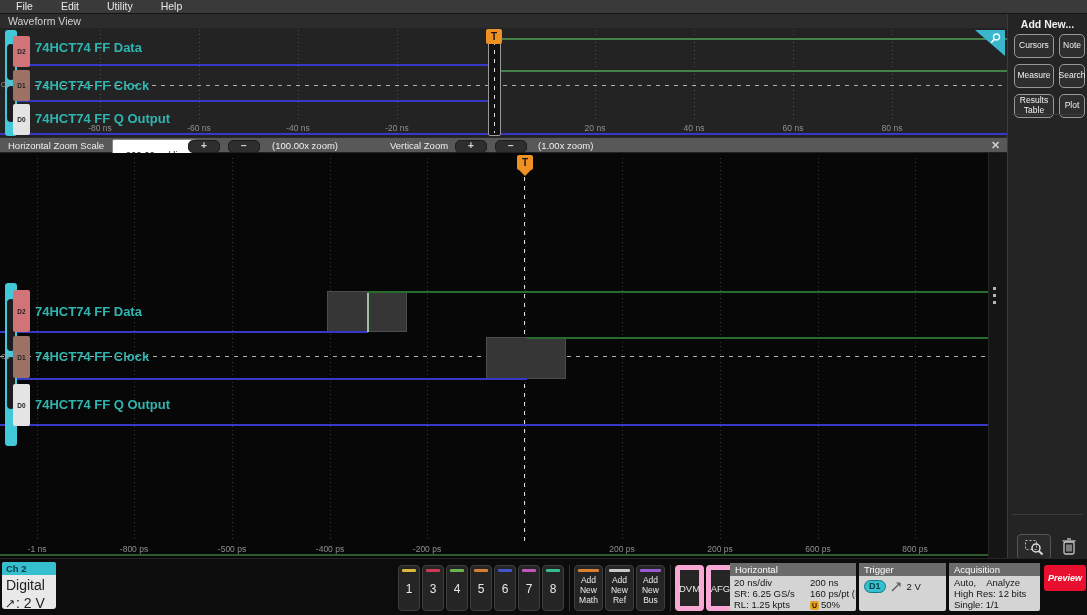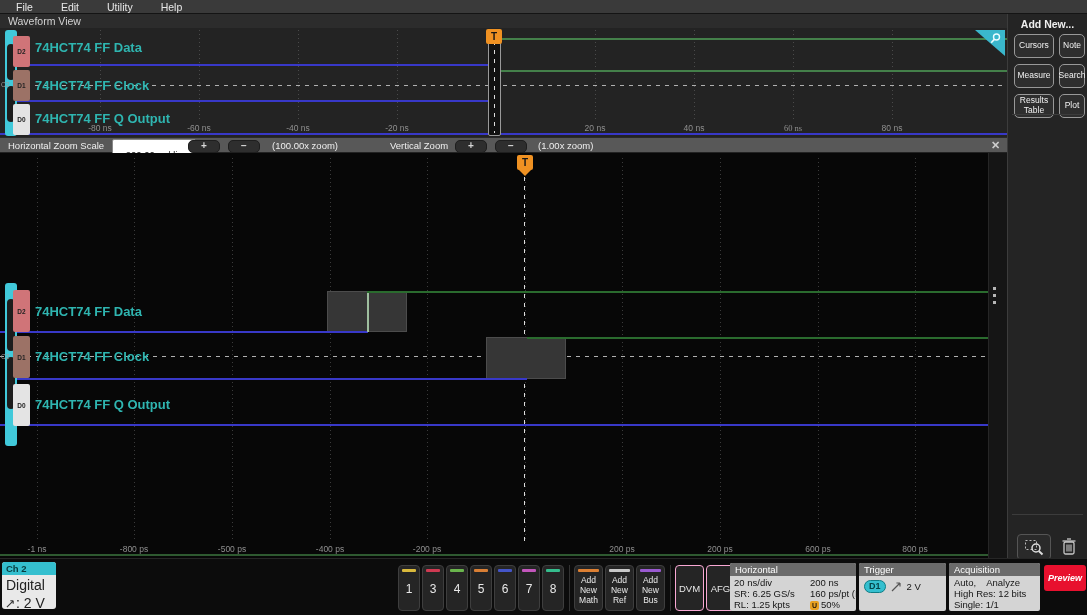--- a/index.html
+++ b/index.html
@@ -1,21 +1,21 @@
 <!DOCTYPE html>
 <html><head>
 <meta charset="utf-8">
 <style>
   html,body{margin:0;padding:0;background:#111;}
   #app{position:relative;width:1087px;height:615px;background:#1c1c1c;overflow:hidden;
        font-family:"Liberation Sans",sans-serif;-webkit-font-smoothing:antialiased;}
   .abs{position:absolute;}
 
   
-  #menubar{left:0;top:0;width:1087px;height:14px;background:#3a3a3a;display:flex;align-items:center;
+  #menubar{left:0;top:0;width:1087px;height:14px;background:#3a3a3a;display:flex;
            gap:28px;padding-left:16px;box-sizing:border-box;border-bottom:1px solid #141414;}
   .menu-item{font-size:10.5px;color:#e8e8e8;}
 
   
   #tabbar{left:0;top:14px;width:1007px;height:14px;background:#2c2c2c;border-bottom:1px solid #161616;}
   #tabbar .tab{position:absolute;left:8px;top:1px;font-size:10.5px;color:#d2d2d2;}
 
   
   #overview{left:0;top:28px;width:1007px;height:109px;background:#232323;overflow:hidden;}
   
@@ -69,21 +69,21 @@
   #ch2badge{position:absolute;left:2px;top:3px;width:54px;height:47px;background:#e9e9e9;border-radius:3px;overflow:hidden;}
   #ch2head{height:13px;background:#35bfcf;font-size:9.5px;font-weight:bold;color:#093b3e;padding:1px 0 0 4px;box-sizing:border-box;}
   .ch2line{font-size:14px;color:#222;padding-left:4px;margin-top:2px;display:flex;align-items:center;gap:1px;}
   #btn-row{position:absolute;left:398px;top:6px;height:46px;display:flex;gap:2px;}
   .chbtn{position:relative;width:22px;height:46px;background:#252525;border:1px solid #3e3e3e;border-radius:4px;box-sizing:border-box;}
   .stripe{position:absolute;top:3px;left:3px;right:3px;height:3px;border-radius:1px;}
   .chnum{position:absolute;top:16px;left:0;width:100%;text-align:center;font-size:12px;color:#e8e8e8;}
   .addbtn{position:relative;width:29px;height:46px;background:#252525;border:1px solid #3e3e3e;border-radius:4px;box-sizing:border-box;}
   .addtxt{position:absolute;top:9px;left:0;right:0;text-align:center;font-size:8.5px;line-height:1.2;color:#e8e8e8;}
   .auxbtn{width:29px;height:46px;display:flex;align-items:center;justify-content:center;font-size:9.5px;color:#e8e8e8;
-          background:#252525;border:1px solid #f9a8d4;border-radius:4px;box-sizing:border-box;}
+          background:#252525;border:5px solid #f9a8d4;border-radius:4px;box-sizing:border-box;}
   .vspacer{width:6px;background-image:linear-gradient(#333,#333);background-size:1px 100%;background-position:center;background-repeat:no-repeat;}
   .bpanel{position:absolute;top:4px;height:48px;background:#d4d4d4;border-radius:2px;overflow:hidden;}
   .bphead{height:13px;background:#6b6b6b;color:#fff;font-size:9.5px;padding:1px 0 0 5px;box-sizing:border-box;}
   .bprow{font-size:9.5px;color:#151515;line-height:11px;white-space:pre;}
   #horiz-body{display:grid;grid-template-columns:76px auto;padding:1px 0 0 4px;}
   #trig-body{display:flex;align-items:center;gap:5px;padding:4px 0 0 5px;}
   .d1pill{background:#35bfcf;border:1px solid #0e7d86;border-radius:7px;font-size:9px;font-weight:bold;color:#073;
           color:#05454a;padding:0px 4px;line-height:11px;}
   #acq-body{padding:1px 0 0 5px;}
   #previewbtn{position:absolute;left:1044px;top:6px;width:42px;height:26px;background:#e8102e;border-radius:3px;
@@ -123,21 +123,21 @@
         <div class="vgrid" style="left: 595px; top: 2px; height: 92px;"></div>
         <div class="vgrid" style="left: 694px; top: 2px; height: 92px;"></div>
         <div class="vgrid" style="left: 793px; top: 2px; height: 92px;"></div>
         <div class="vgrid" style="left: 892px; top: 2px; height: 92px;"></div>
         <div class="tick" style="left: 100px; top: 95px; text-align: center;">-80 ns</div>
         <div class="tick" style="left: 199px; top: 95px;">-60 ns</div>
         <div class="tick" style="left: 298px; top: 95px;">-40 ns</div>
         <div class="tick" style="left: 397px; top: 95px;">-20 ns</div>
         <div class="tick" style="left: 595px; top: 95px;">20 ns</div>
         <div class="tick" style="left: 694px; top: 95px;">40 ns</div>
-        <div class="tick" style="left: 793px; top: 95px; font-family: Liberation Serif, serif;">60 ns</div>
+        <div class="tick" style="left: 793px; top: 95px;">60 ns</div>
         <div class="tick" style="left: 892px; top: 95px;">80 ns</div>
       </div>
 
     <div class="wline blue" style="left:17px;top:36px;width:473px;"></div>
     <div class="wline greenov" style="left:501px;top:10px;width:506px;"></div>
     <div class="dashline" style="left:17px;top:57px;width:990px;"></div>
     <div class="wline blue" style="left:17px;top:72px;width:473px;"></div>
     <div class="wline greenov" style="left:501px;top:42px;width:506px;"></div>
     <div class="wline blue" style="left:0px;top:105px;width:1007px;"></div>
 

